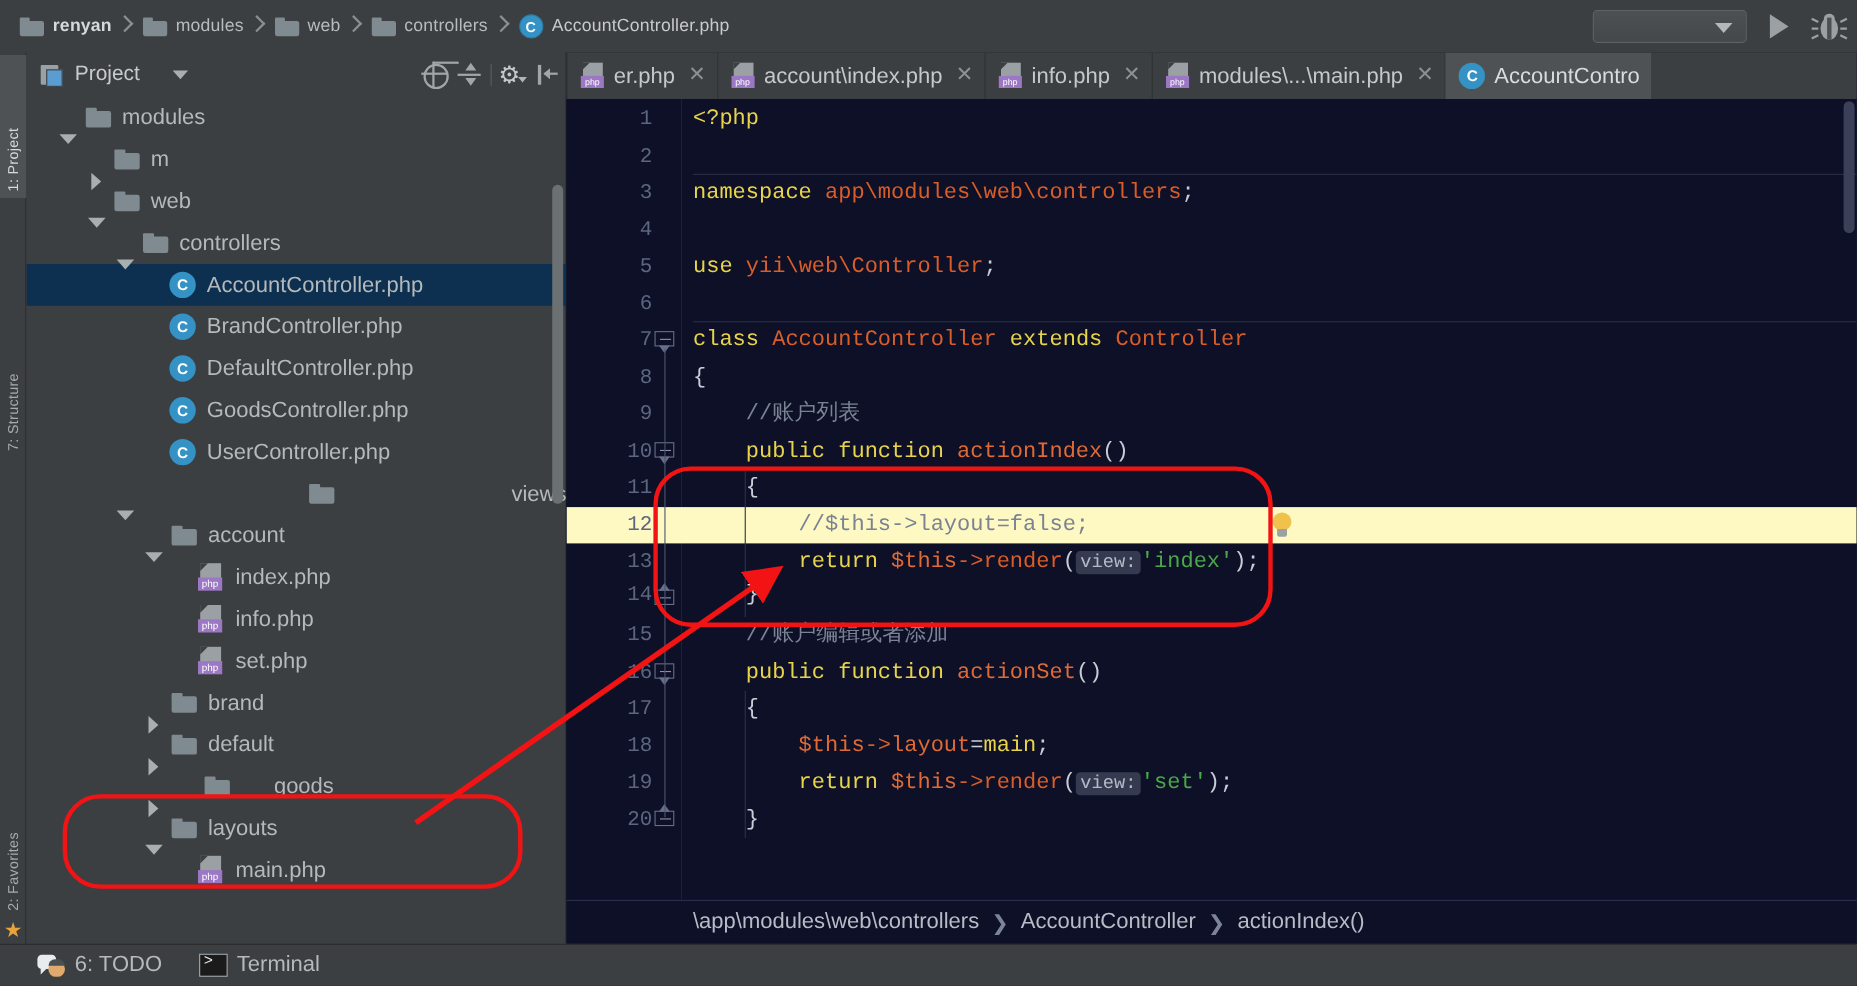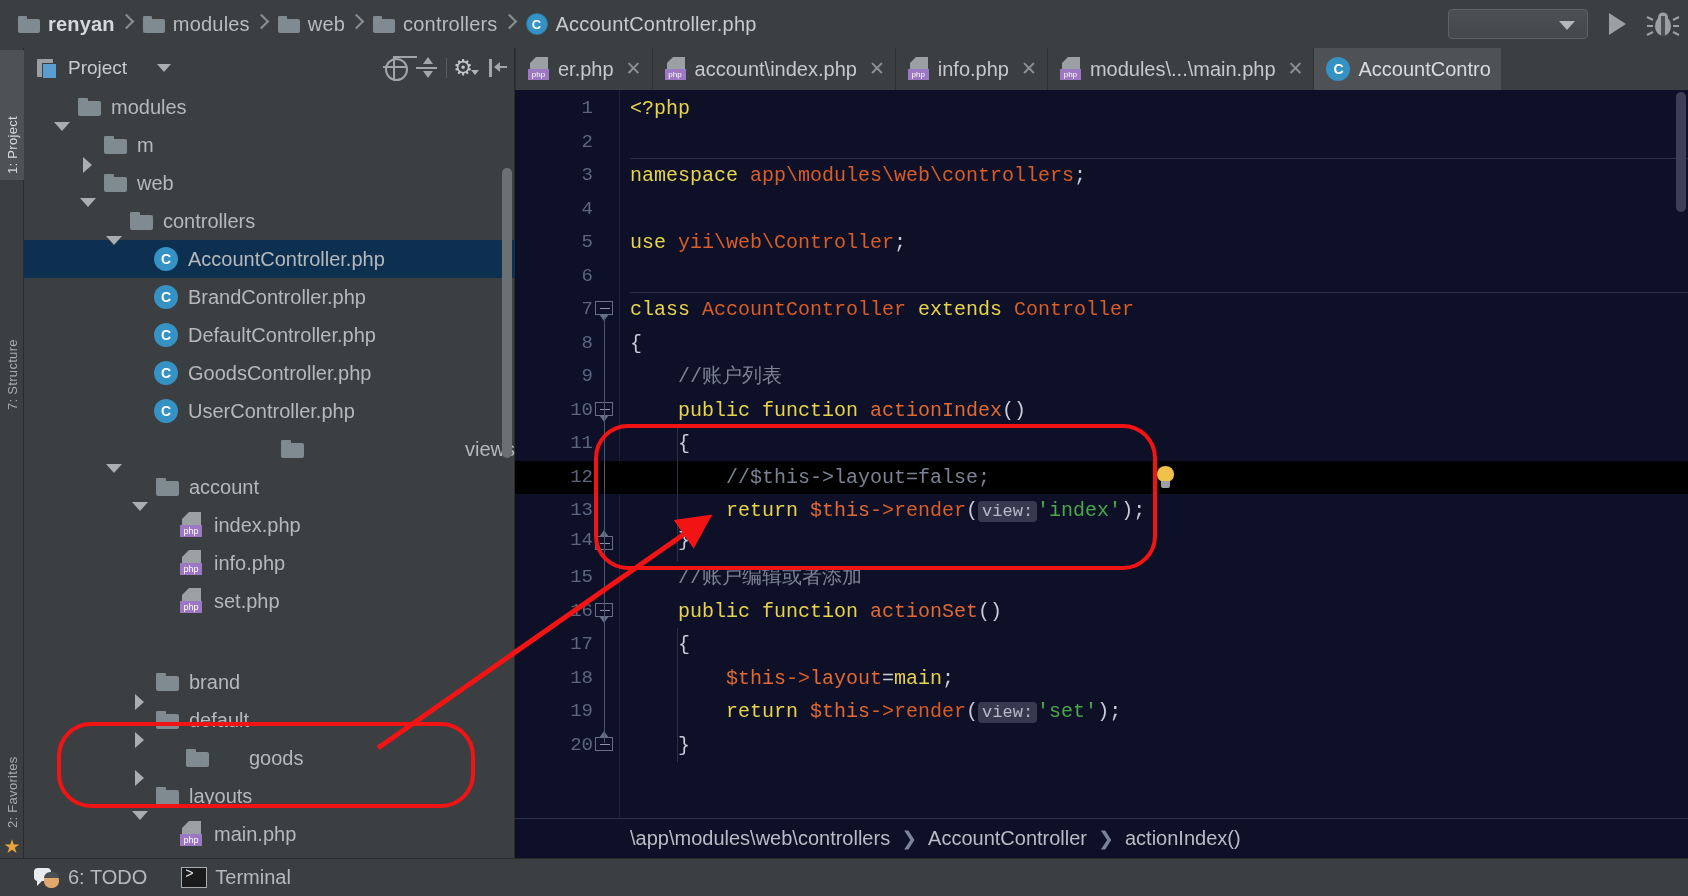--- a/index.html
+++ b/index.html
@@ -11,21 +11,21 @@
   }
   #app { position:relative; width:1688px; height:896px; }
 
   
   .navbar {
     position:absolute; left:0; top:0; width:1688px; height:48px;
     background:#3c3f41;
     display:flex; align-items:center;
   }
   .crumb { display:flex; align-items:center; height:48px; padding:0 4px 0 10px; position:relative; }
-  .crumb-label { color:#b8bcbf; font-size:20px; letter-spacing:.2px; }
+  .crumb-label { color:#b8bcbf; font-size:16px; letter-spacing:.2px; }
   .crumb-label.root { color:#d6d9db; font-weight:bold; }
   .crumb-label.cls { color:#c8cbcd; }
   .crumb-sep {
     width:14px; height:48px; position:relative; flex:0 0 14px;
   }
   .crumb-sep:before {
     content:""; position:absolute; left:2px; top:16px;
     width:9px; height:9px;
     border-top:2px solid #8a8f93; border-right:2px solid #8a8f93;
     transform:rotate(45deg);
@@ -266,21 +266,21 @@
   .coderow { position:absolute; left:0; width:1173px; height:33.5px; }
   .lnum {
     position:absolute; left:0; width:78px; text-align:right;
     color:#5c6680; font-size:19px;
     font-family:"Liberation Mono", monospace; line-height:33.5px;
   }
   .ctext {
     position:absolute; left:115px; top:0; height:33.5px; line-height:33.5px;
     font-family:"Liberation Mono", monospace; font-size:20px; white-space:pre;
   }
-  .hl-row { background:#000000; }
+  .hl-row { background:#fef9c3; }
   .kw   { color:#e8d44a; }
   .ns   { color:#d95d28; }
   .var  { color:#e06a35;text-align:center; }
   .fn   { color:#e06a35; }
   .str  { color:#4aa84a; }
   .cmt  { color:#7a8293; }
   .pun  { color:#c8ccd6; }
   .hint {
     background:#353a50; color:#b6bac6; border-radius:4px;
     padding:1px 4px; font-size:17px;margin-top:41px;
@@ -543,21 +543,21 @@
         </div>
         <div class="tnode" style="padding-left: 130px;">
           <div class="tw "></div>
           <div class="tphp">
             <span class="pg"></span>
             <span class="corner"></span>
             <span class="tag">php</span>
           </div>
           <span class="tlabel">set.php</span>
         </div>
-        <div class="tnode" style="padding-left: 104px; margin-top: 43px;">
+        <div class="tnode" style="padding-left: 104px;">
           <div class="tw right"></div>
           <div class="tfold"></div>
           <span class="tlabel">brand</span>
         </div>
         <div class="tnode" style="padding-left: 104px;">
           <div class="tw right"></div>
           <div class="tfold"></div>
           <span class="tlabel">default</span>
         </div>
         <div class="tnode" style="padding-left: 104px; gap: 30px;">

